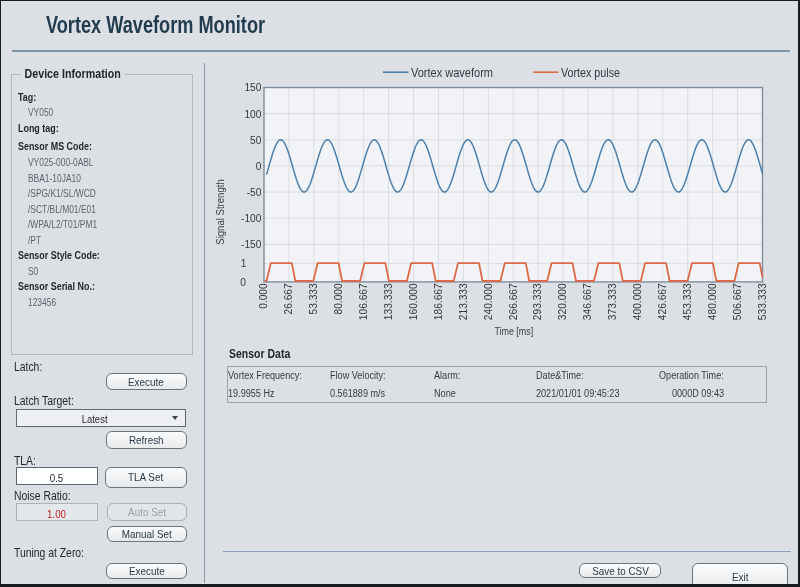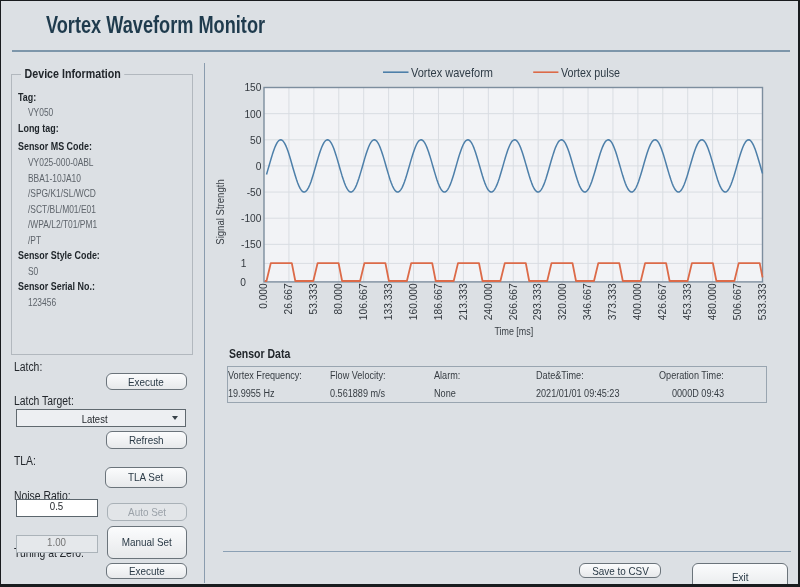--- a/index.html
+++ b/index.html
@@ -13,21 +13,21 @@
   background:linear-gradient(#fbfcfd,#e7e9eb); border:1.3px solid #6b747b; border-radius:6px; }
 .btn span { font-size:11px; color:#2a3a46; transform:scaleX(0.9); }
 .btn.dis { border-color:#a9b1b7; background:#e2e5e8; }
 .btn.dis span { color:#9ba2a9; }
 .combo { position:absolute; left:14.7px; top:408.3px; width:170.2px; height:17.5px;
   background:#edeff2; border:1.3px solid #60696f;text-decoration:underline; }
 .combo .ct { position:absolute; left:0; right:13px; top:2.6px; text-align:center;
   font-size:11.3px; color:#23272c; transform:scaleX(0.84); }
 .combo .ar { position:absolute; right:7px; top:6px; width:0; height:0;
   border-left:3.8px solid transparent; border-right:3.8px solid transparent; border-top:4.2px solid #39424a; }
-.tb { position:absolute; display:flex; align-items:flex-start; justify-content:center;margin-top:32px; }
+.tb { position:absolute; display:flex; align-items:flex-end; justify-content:center; }
 .tb span { font-size:10.8px; transform:scaleX(0.9); }
 </style></head>
 <body>
 <div class="t " style="left:45.2px;top:13.0px;font-size:23.3px;font-weight:bold;color:#1f3b4d;transform:scaleX(0.78);">Vortex Waveform Monitor</div>
 <div class="hrule" style="left:11px;top:49.3px;width:778px;height:1.4px"></div>
 <div class="hrule" style="left:203px;top:62px;width:1.4px;height:520px;background:#8a9cae"></div>
 <div class="gb"></div>
 <div class="t gbl" style="left:24.3px;top:67.4px;font-size:12px;font-weight:bold;color:#21262b;transform:scaleX(0.89);">Device Information</div>
 <div class="t " style="left:17.2px;top:90.6px;font-size:11.3px;font-weight:bold;color:#1e2429;transform:scaleX(0.79);">Tag:</div>
 <div class="t " style="left:26.8px;top:106.3px;font-size:10.8px;color:#5e646b;transform:scaleX(0.78);">VY050</div>
@@ -53,40 +53,40 @@
   </div>
 <div class="btn" style="left:105px;top:429.7px;width:80.5px;height:18.2px">
     <span>Refresh</span>
   </div>
 <div class="btn" style="left:104px;top:465.8px;width:82px;height:21px">
     <span>TLA Set</span>
   </div>
 <div class="btn dis" style="left:105.5px;top:502.2px;width:80.5px;height:18px">
     <span>Auto Set</span>
   </div>
-<div class="btn" style="left:105.5px;top:524.7px;width:80.5px;height:33px">
+<div class="btn" style="left:105.5px;top:524.7px;width:80.5px;height:16px">
     <span>Manual Set</span>
   </div>
 <div class="btn" style="left:105px;top:561.9px;width:81px;height:15.8px">
     <span>Execute</span>
   </div>
 <div class="btn" style="left:578px;top:562.3px;width:82px;height:15.2px">
     <span>Save to CSV</span>
   </div>
 <div class="btn" style="left:691px;top:562.3px;width:95.5px;height:27px">
     <span>Exit</span>
   </div>
 <div class="combo">
     <span class="ct">Latest</span>
     <div class="ar"></div>
   </div>
 <div class="tb" style="left:14.5px;top:465.8px;width:82.4px;height:18.4px;background:#fff;border:1.3px solid #5c666d;color:#23272c">
     <span>0.5</span>
   </div>
-<div class="tb" style="left:14.5px;top:502.2px;width:82.4px;height:18px;background:#e5e8eb;border:1.3px solid #abb3b9;color:#737373">
+<div class="tb" style="left:14.5px;top:502.2px;width:82.4px;height:18px;background:#e5e8eb;border:1.3px solid #abb3b9;color:#b91c1c">
     <span>1.00</span>
   </div>
 <svg width="800" height="587" viewBox="0 0 800 587" style="position:absolute;left:0;top:0">
 <rect x="263.0" y="86.5" width="498.5" height="194.39999999999998" fill="#f2f3f6"></rect>
 <g stroke="#d9dde2" stroke-width="1">
       <line x1="287.93" y1="86.5" x2="287.93" y2="280.9"></line>
       <line x1="312.85" y1="86.5" x2="312.85" y2="280.9"></line>
       <line x1="337.77" y1="86.5" x2="337.77" y2="280.9"></line>
       <line x1="362.70" y1="86.5" x2="362.70" y2="280.9"></line>
       <line x1="387.62" y1="86.5" x2="387.62" y2="280.9"></line>

